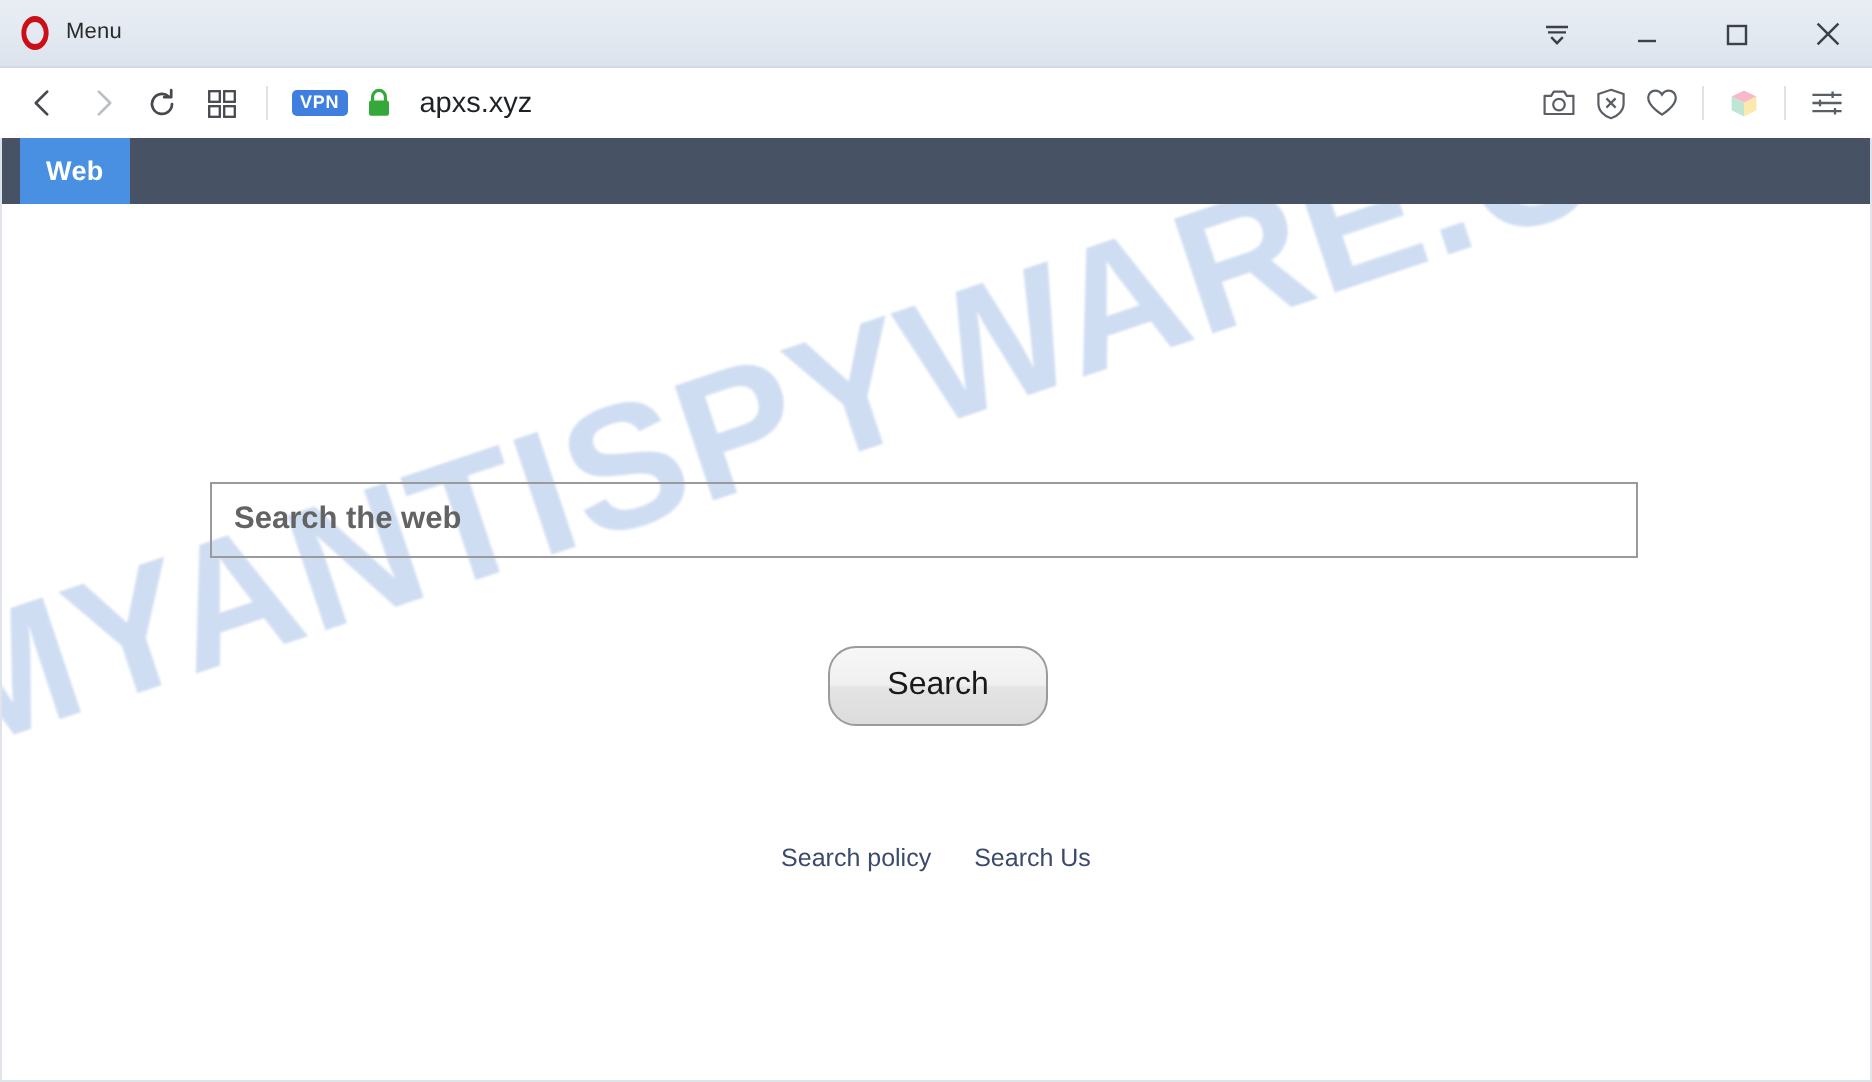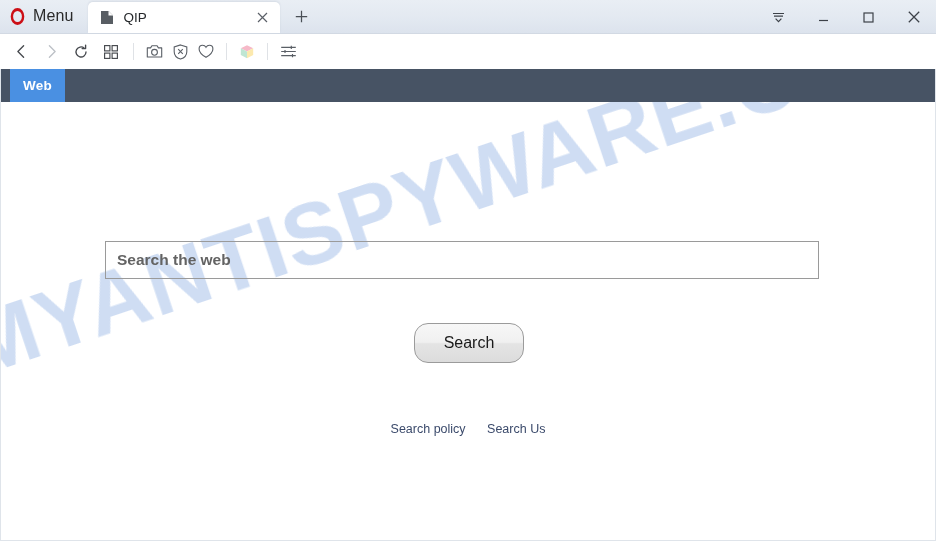--- a/index.html
+++ b/index.html
@@ -47,21 +47,21 @@
   }
   .opera-logo {
     width: 17px;
     height: 17px;
     border-radius: 50%;
     border: 3.5px solid #cc0f16;
     box-sizing: border-box;
     transform: scaleX(0.80);
   }
   .menu-label {
-    font-size: 16px;
+    font-size: 11px;
     color: #2a2a2a;
     line-height: 1;
     letter-spacing: 0.1px;
     text-align: right;
   }
 
   .tabstrip {
     display: flex;
     align-items: flex-end;
     height: 34px;
@@ -346,41 +346,20 @@
 
 <div class="browser-window">
 
   <div class="titlebar">
 
     <div class="menu-button">
       <span class="opera-logo"></span>
       <span class="menu-label">Menu</span>
     </div>
 
-    <div class="tabstrip">
-      <div class="tab">
-        <span class="tab-favicon">
-          <svg width="14" height="15" viewBox="0 0 14 15">
-            <path d="M1 1 H8.5 L13 5.5 V14 H1 Z" fill="#585d63"></path>
-            <path d="M8.5 1 L13 5.5 H8.5 Z" fill="#ffffff"></path>
-          </svg>
-        </span>
-        <span class="tab-title">QIP</span>
-        <span class="tab-close">
-          <svg width="11" height="11" viewBox="0 0 11 11">
-            <path d="M1 1 L10 10 M10 1 L1 10" stroke="#5b6068" stroke-width="1.2" fill="none"></path>
-          </svg>
-        </span>
-      </div>
-      <div class="newtab-button">
-        <svg width="13" height="13" viewBox="0 0 13 13">
-          <path d="M6.5 0.8 V12.2 M0.8 6.5 H12.2" stroke="#4a4f56" stroke-width="1.25" fill="none"></path>
-        </svg>
-      </div>
-    </div>
 
     <div class="window-controls">
       <div class="wc-btn">
         <svg width="15" height="13" viewBox="0 0 15 13">
           <path d="M2 2.5 H13 M3 5.2 H12" stroke="#3c4148" stroke-width="1.2" fill="none"></path>
           <path d="M4.6 7.6 L7.5 10.6 L10.4 7.6" stroke="#3c4148" stroke-width="1.2" fill="none"></path>
         </svg>
       </div>
       <div class="wc-btn">
         <svg width="13" height="13" viewBox="0 0 13 13">
@@ -422,20 +401,30 @@
       <svg width="14" height="14" viewBox="0 0 14 14">
         <rect x="0.6" y="0.6" width="5.3" height="5.3" stroke="#46494e" stroke-width="1.15" fill="none"></rect>
         <rect x="8.1" y="0.6" width="5.3" height="5.3" stroke="#46494e" stroke-width="1.15" fill="none"></rect>
         <rect x="0.6" y="8.1" width="5.3" height="5.3" stroke="#46494e" stroke-width="1.15" fill="none"></rect>
         <rect x="8.1" y="8.1" width="5.3" height="5.3" stroke="#46494e" stroke-width="1.15" fill="none"></rect>
       </svg>
     </div>
 
     <div class="tb-sep"></div>
 
+    <div class="address-area">
+      <span class="vpn-badge">VPN</span>
+      <span class="lock-icon">
+        <svg width="13" height="15" viewBox="0 0 13 15">
+          <path d="M3.3 6.5 V4.4 A3.2 3.2 0 0 1 9.7 4.4 V6.5" stroke="#34a83a" stroke-width="1.6" fill="none"></path>
+          <rect x="1.5" y="6.3" width="10" height="7.6" rx="1.1" fill="#34a83a"></rect>
+        </svg>
+      </span>
+      <span class="url-text">apxs.xyz</span>
+    </div>
 
     <div class="toolbar-right">
       <div class="tb-icon">
         <svg width="17" height="15" viewBox="0 0 17 15">
           <path d="M1.3 3.9 H4.6 L5.9 1.8 H11.1 L12.4 3.9 H15.7 V13 H1.3 Z" stroke="#5a5f66" stroke-width="1.1" fill="none" stroke-linejoin="round"></path>
           <circle cx="8.5" cy="8.3" r="2.9" stroke="#5a5f66" stroke-width="1.1" fill="none"></circle>
         </svg>
       </div>
       <div class="tb-icon">
         <svg width="15" height="16" viewBox="0 0 15 16">

